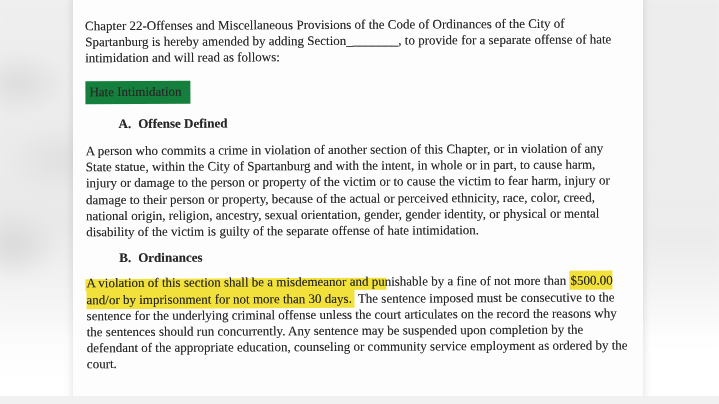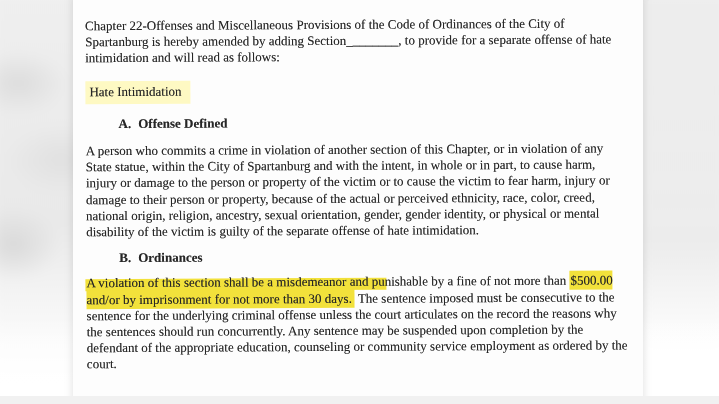--- a/index.html
+++ b/index.html
@@ -68,21 +68,21 @@
     color: #262626;
     letter-spacing: 0px;
     text-shadow: 0 0 0.4px rgba(40,40,40,0.5);
   }
   .para { margin: 0 0 14px 0; }
   .para-a { margin: 0 0 10px 0; }
   .para-b { margin: 0; position: relative; }
   .hl-title-wrap { margin: 0 0 12px 0; }
   .hl-title {
     display: inline-block;
-    background: #fef9c3;
+    background: #15803d;
     padding: 3px 9px 4px 4px;
     color: #262626;
   }
   .heading {
     font-weight: bold;
     margin: 0 0 11px 33px;
     font-size: 13px;
   }
   .heading .h-label { margin-right: 7px; }
   .hl-phrase {

